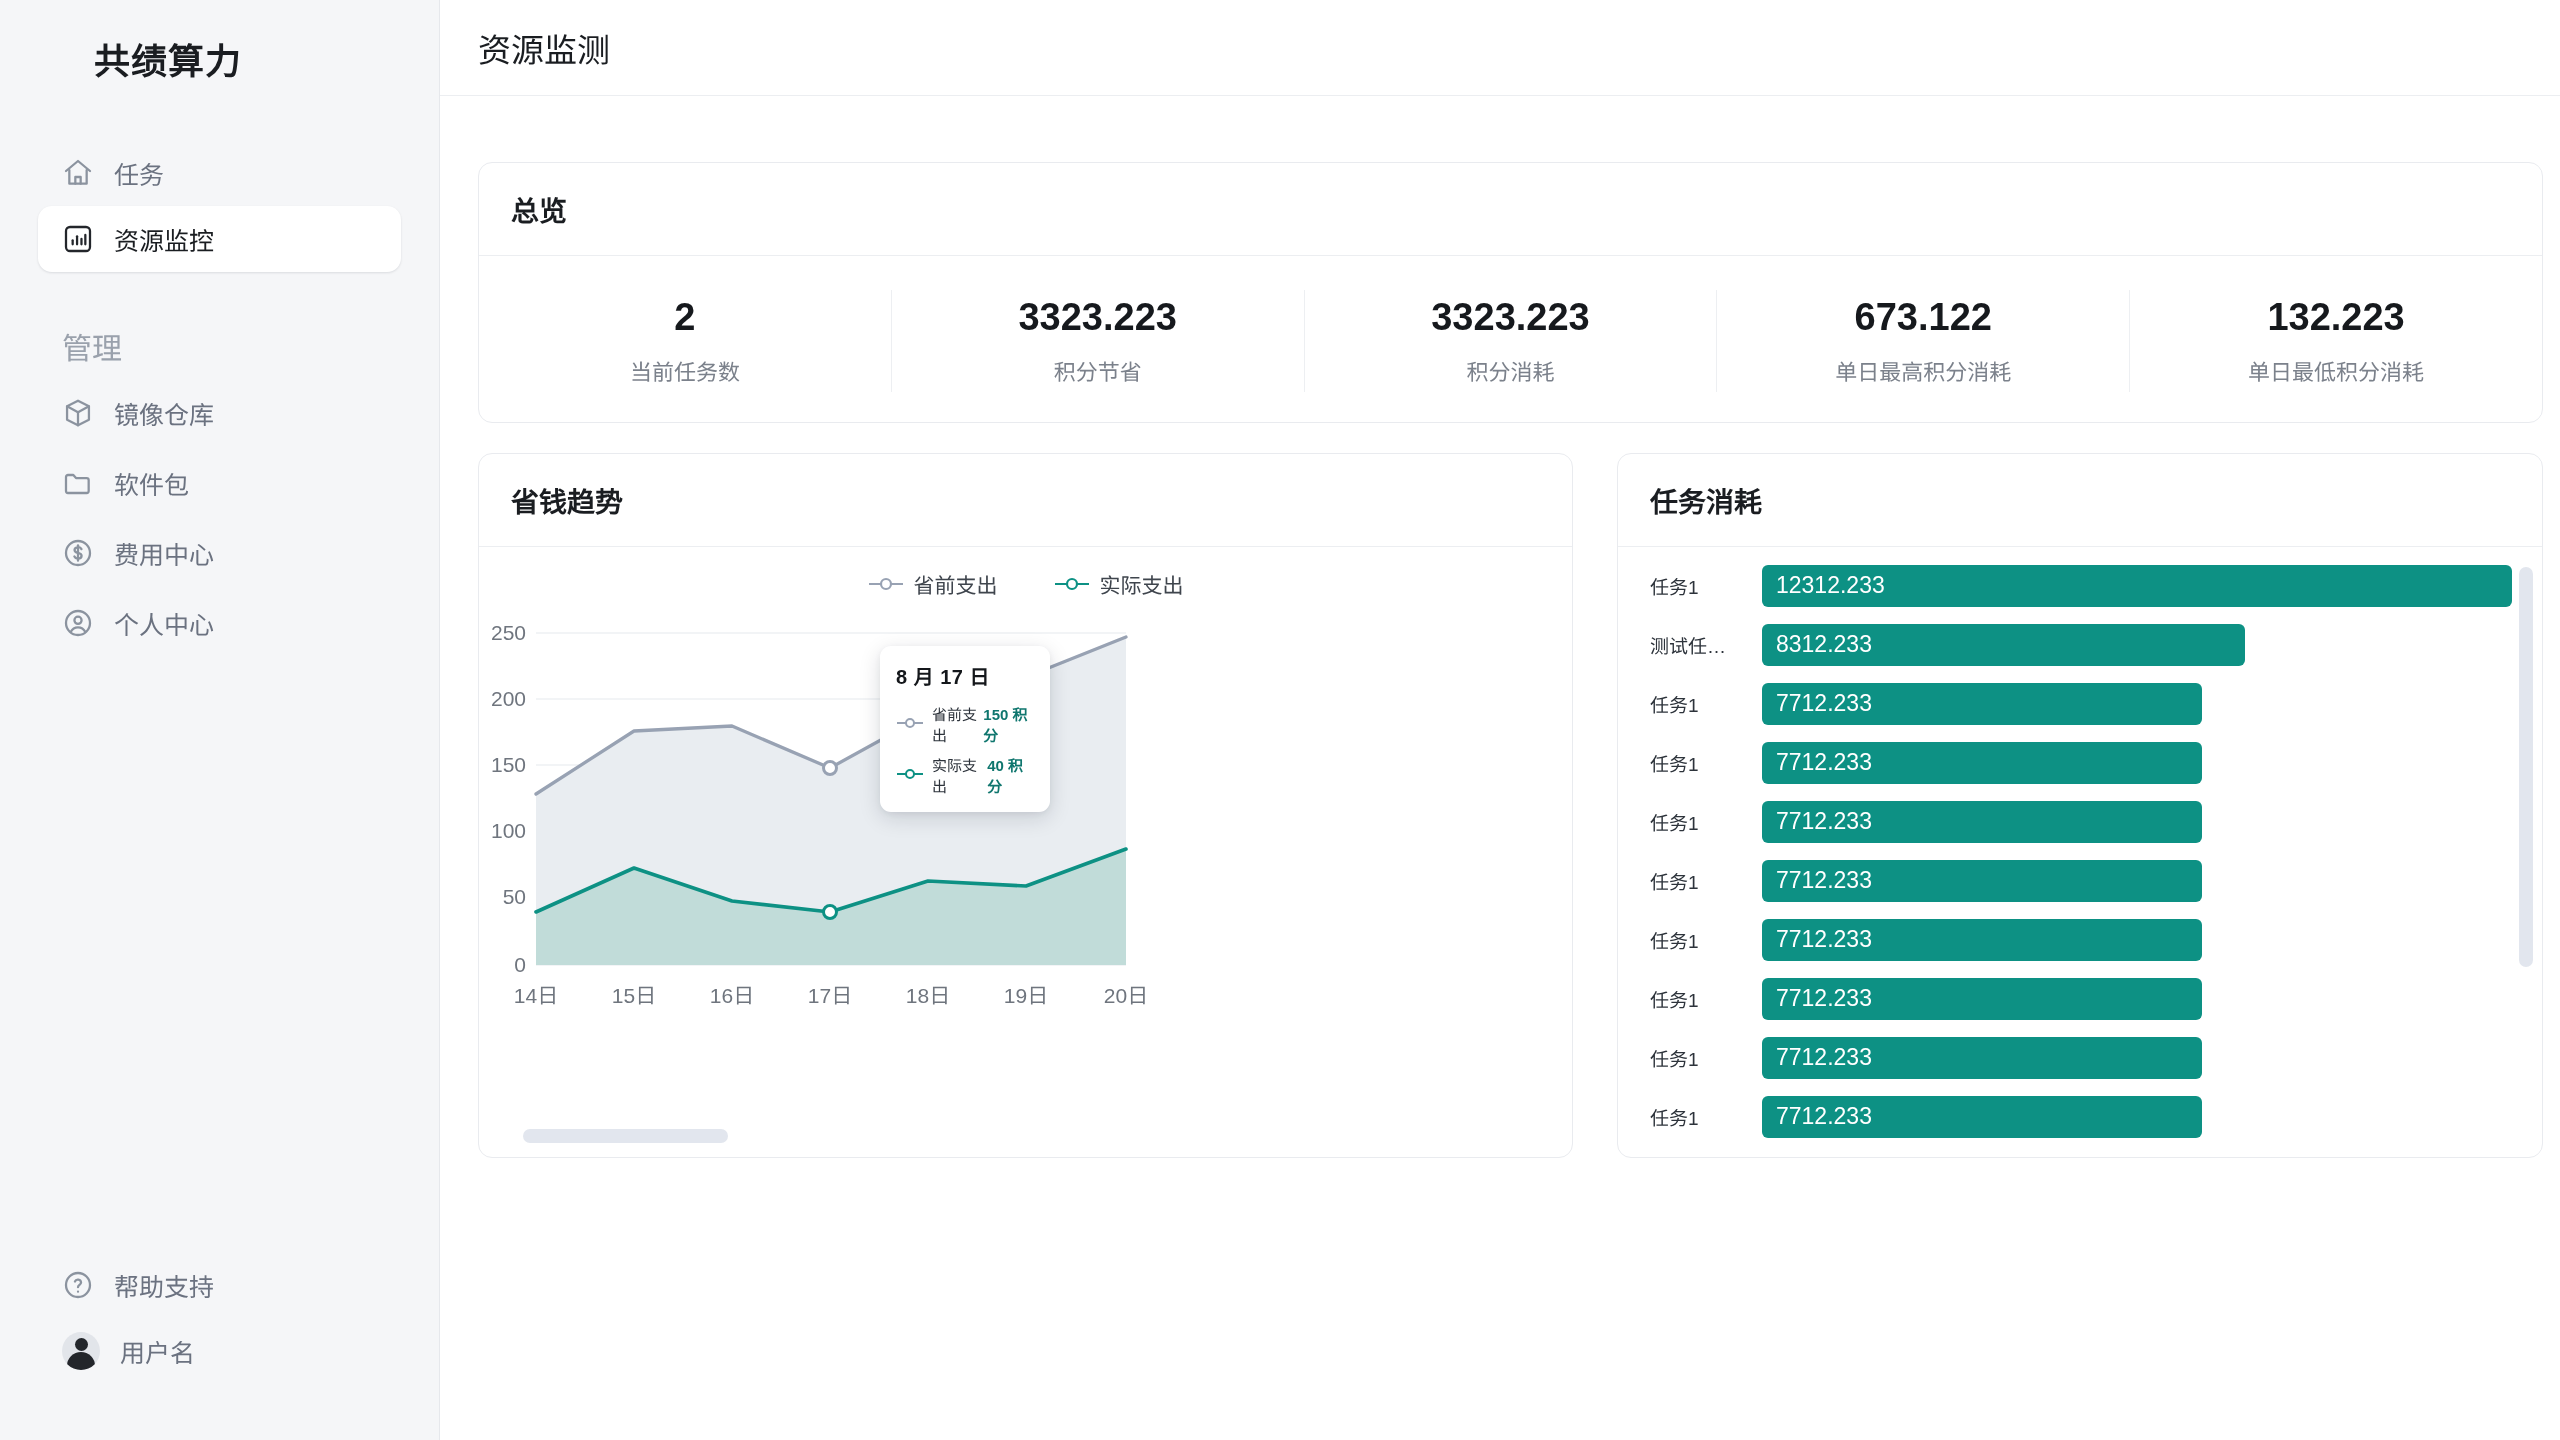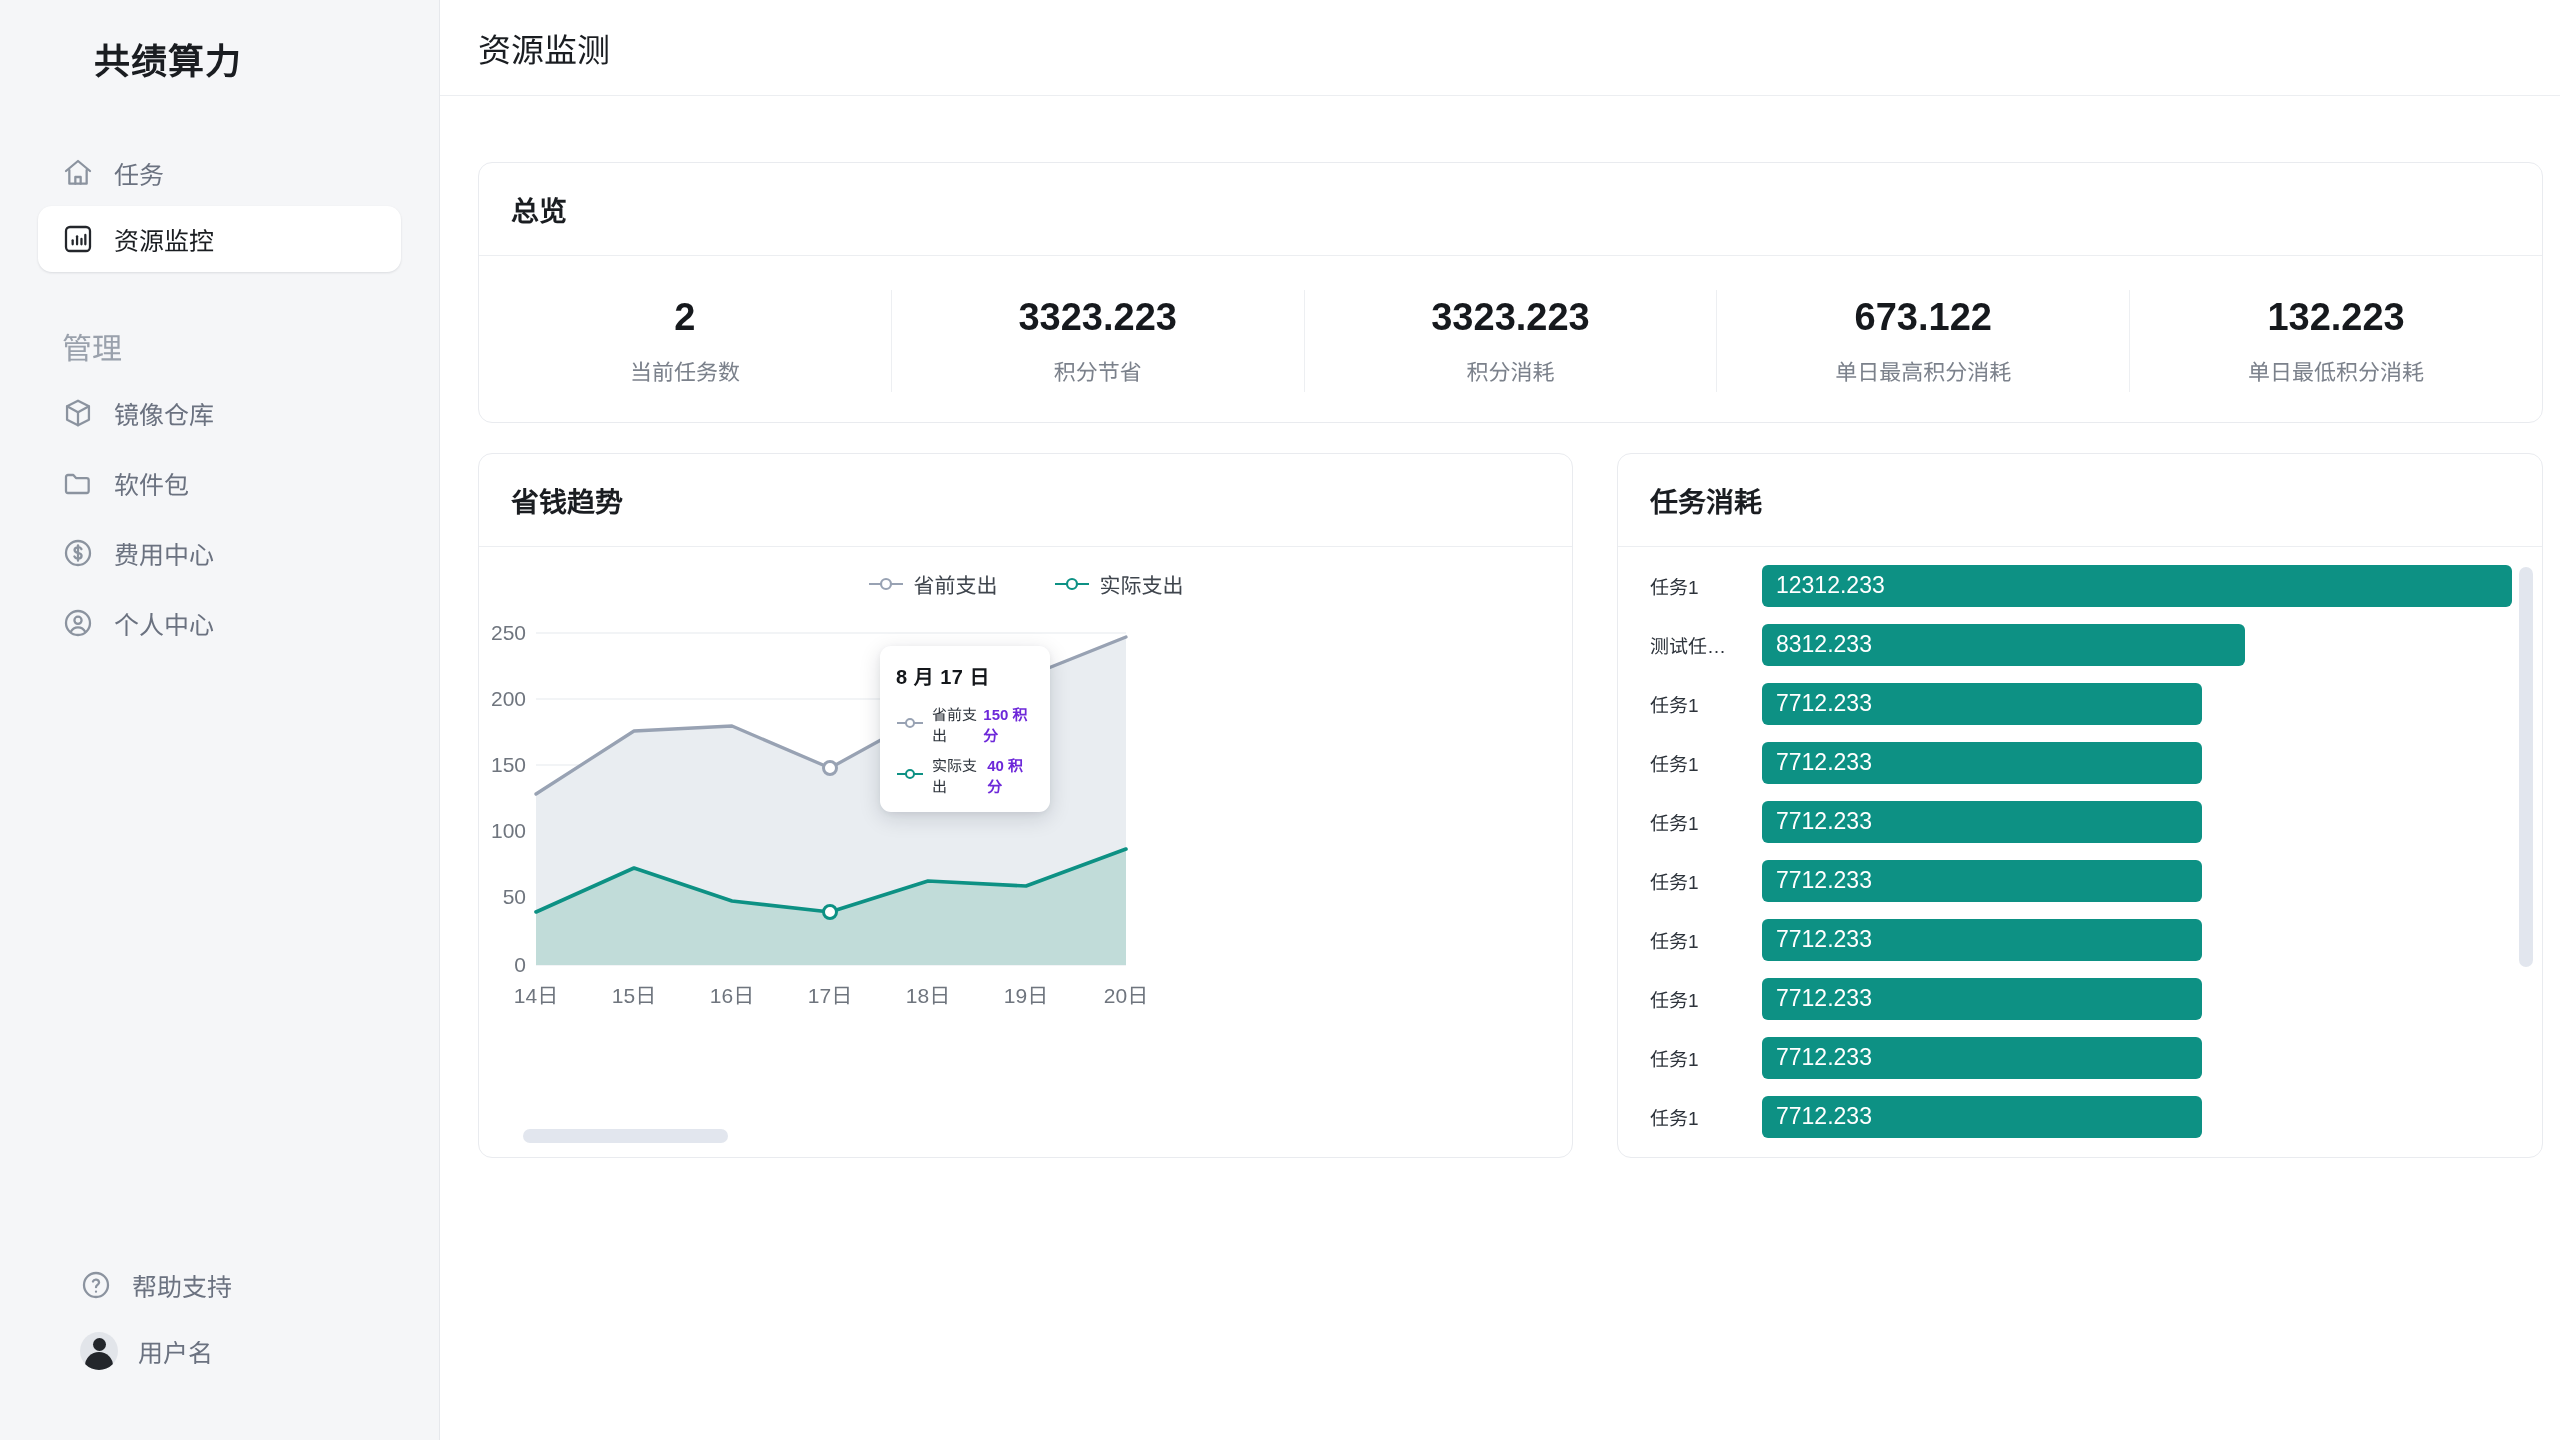--- a/index.html
+++ b/index.html
@@ -38,21 +38,21 @@
   }
   .nav-icon { width: 32px; height: 32px; flex: 0 0 32px; display: block; }
   .nav-group-label {
     color: #9aa1ac; font-size: 30px;
     padding: 52px 0 10px 62px;
   }
   .nav-mid { padding: 0 38px; }
   .nav-mid .nav-item { height: 70px; }
   .sidebar-bottom {
     position: absolute; left: 0; bottom: 56px; width: 440px;
-    padding: 0 56px;
+    padding: 0 38px;
   }
   .sidebar-bottom .nav-item { height: 66px; }
   .avatar {
     width: 38px; height: 38px; flex: 0 0 38px; border-radius: 50%;
     background: #e2e5ea; overflow: hidden; position: relative;
     display: block;
   }
   .avatar .head {
     position: absolute; left: 50%; top: 6px; width: 13px; height: 13px;
     margin-left: -6.5px; border-radius: 50%; background: #23262b;
@@ -133,21 +133,21 @@
   .tooltip {
     position: absolute; left: 401px; top: 99px;
     width: 170px;
     background: #fff; border-radius: 11px;
     box-shadow: 0 6px 22px rgba(16,24,40,.14), 0 2px 6px rgba(16,24,40,.06);
     padding: 15px 16px 16px 16px;
   }
   .tt-title { font-size: 20px; font-weight: 700; color: #14171b; margin-bottom: 13px; letter-spacing:.5px;}
   .tt-row { display: flex; align-items: center; font-size: 15px; color: #2d333b; margin-top: 9px; }
   .tt-name { margin-left: 8px; }
-  .tt-val { margin-left: auto; font-weight: 700; font-size: 15px; color:#6d28d9; }
+  .tt-val { margin-left: auto; font-weight: 700; font-size: 15px; color:#0f766e; }
 
   .h-scroll {
     position: absolute; left: 24px; bottom: 14px;
     width: 1000px; height: 14px; border-radius: 7px; background: transparent;
   }
   .h-scroll-thumb {
     position: absolute; left: 20px; top: 0;
     width: 205px; height: 14px; border-radius: 7px; background: #e2e6ee;
   }
 

